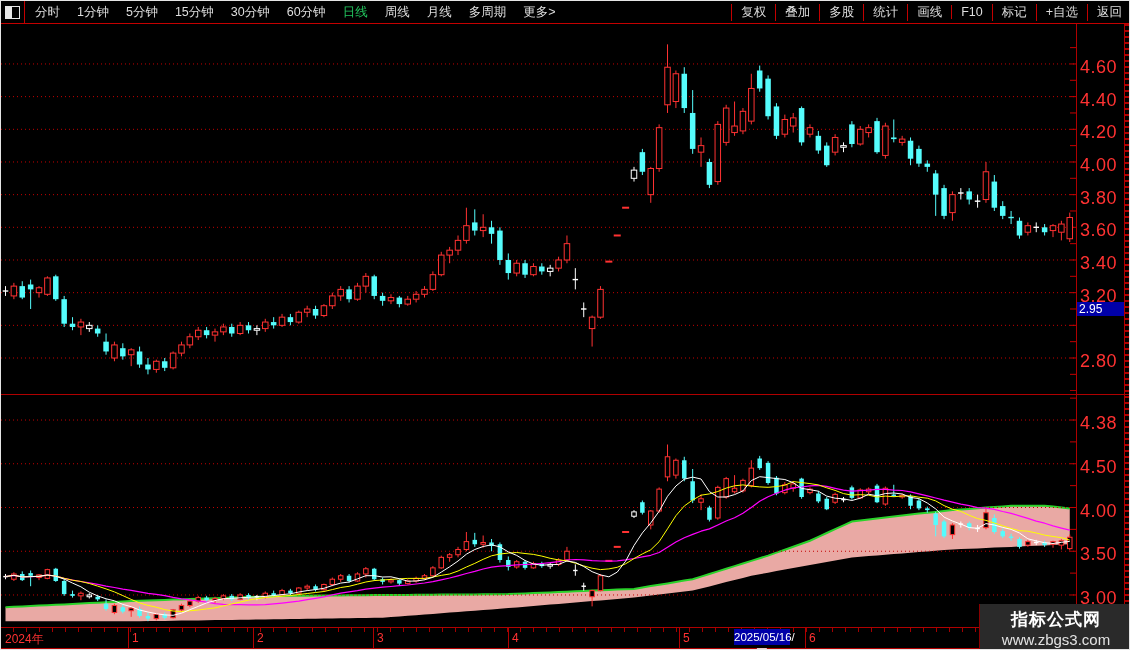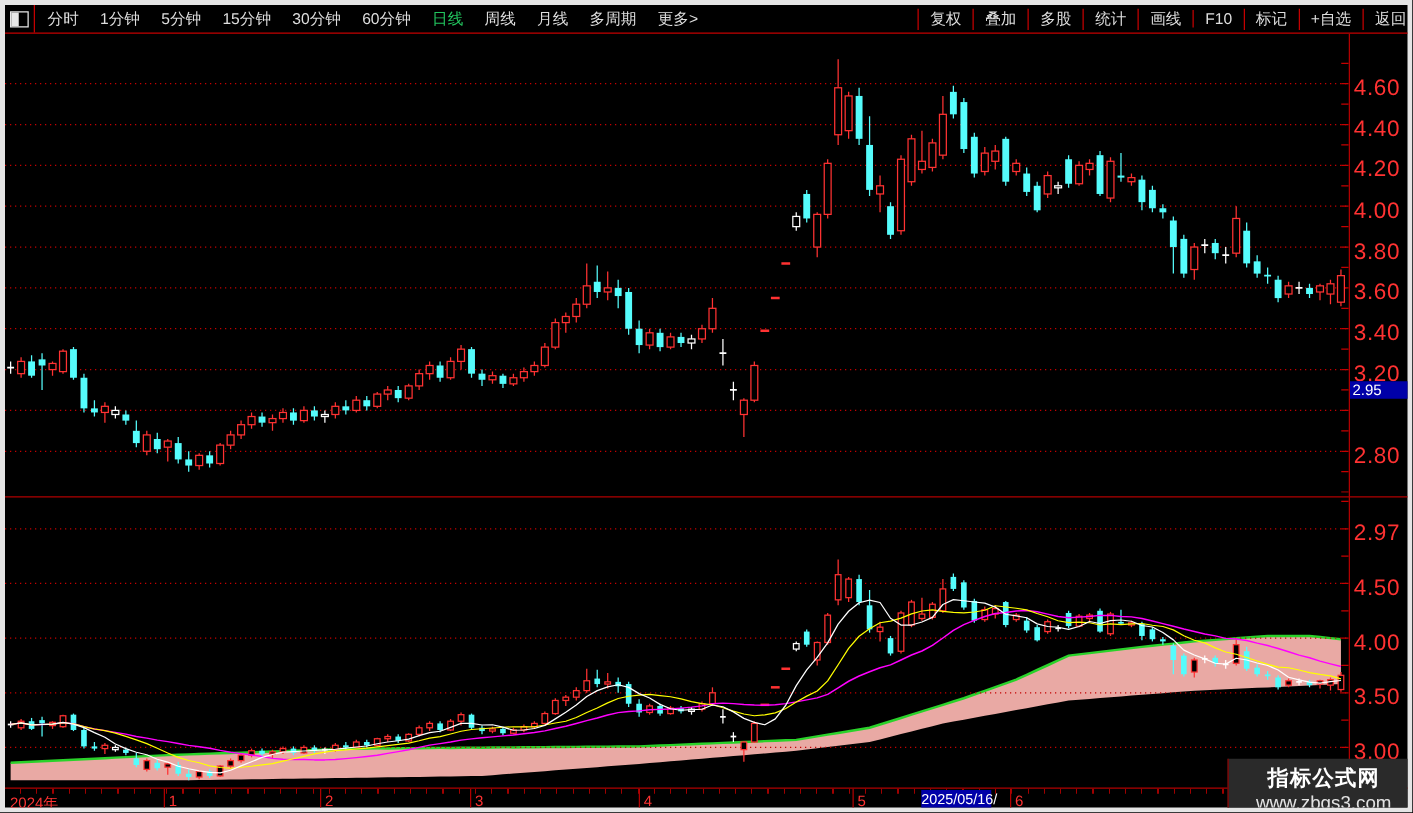--- a/index.html
+++ b/index.html
@@ -1,17 +1,17 @@
 <!DOCTYPE html>
 <html><head>
 <meta charset="utf-8">
 <style>
   html,body{margin:0;padding:0;background:#000;}
   #app{position:relative;width:1130px;height:650px;background:#000;overflow:hidden;
-       font-family:"Liberation Sans",sans-serif;box-sizing:border-box;border:4px solid #e5e5e5;}
+       font-family:"Liberation Sans",sans-serif;box-sizing:border-box;border:1px solid #e5e5e5;}
   
   #toolbar{position:absolute;left:0;top:0;width:1130px;height:22px;border-bottom:1px solid #c40000;
            display:flex;align-items:center;}
   #tb-iconbox{width:23px;height:22px;border-right:1px solid #c40000;display:flex;align-items:center;justify-content:center;flex:0 0 auto;}
   .half-square{width:13px;height:11px;border:1px solid #e8e8e8;position:relative;}
   .half-square i{position:absolute;left:0;top:0;width:6px;height:11px;background:#e8e8e8;}
   #tb-left{display:flex;align-items:center;gap:17px;padding-left:10px;flex:1 1 auto;}
   .tb-item{color:#dedede;font-size:12.5px;white-space:nowrap;cursor:default;}
   .tb-item.active{color:#22c55e;}
   #tb-right{display:flex;align-items:center;height:22px;flex:0 0 auto;}
@@ -678,21 +678,21 @@
       <div class="y-label" style="top: 88.6262px;">4.40</div>
       <div class="y-label" style="top: 121.298px;">4.20</div>
       <div class="y-label" style="top: 153.97px;">4.00</div>
       <div class="y-label" style="top: 186.642px;">3.80</div>
       <div class="y-label" style="top: 219.314px;">3.60</div>
       <div class="y-label" style="top: 251.986px;">3.40</div>
       <div class="y-label" style="top: 284.658px;">3.20</div>
       <div class="y-label" style="top: 350.001px;">2.80</div>
     </div>
   <div id="y-labels-ind">
-      <div class="y-label" style="top: 412.02px;">2.97</div>
+      <div class="y-label" style="top: 412.02px;">4.38</div>
       <div class="y-label" style="top: 455.76px;">4.50</div>
       <div class="y-label" style="top: 499.501px;">4.00</div>
       <div class="y-label" style="top: 543.241px;">3.50</div>
       <div class="y-label" style="top: 586.982px;">3.00</div>
     </div>
   <div id="price-box" style="top: 301px;">2.95</div>
 
   <div id="axis-row">
     <span id="year-label">2024年</span>
     <div id="date-box" style="left: 733px; width: 56px;">2025/05/16/五</div>

